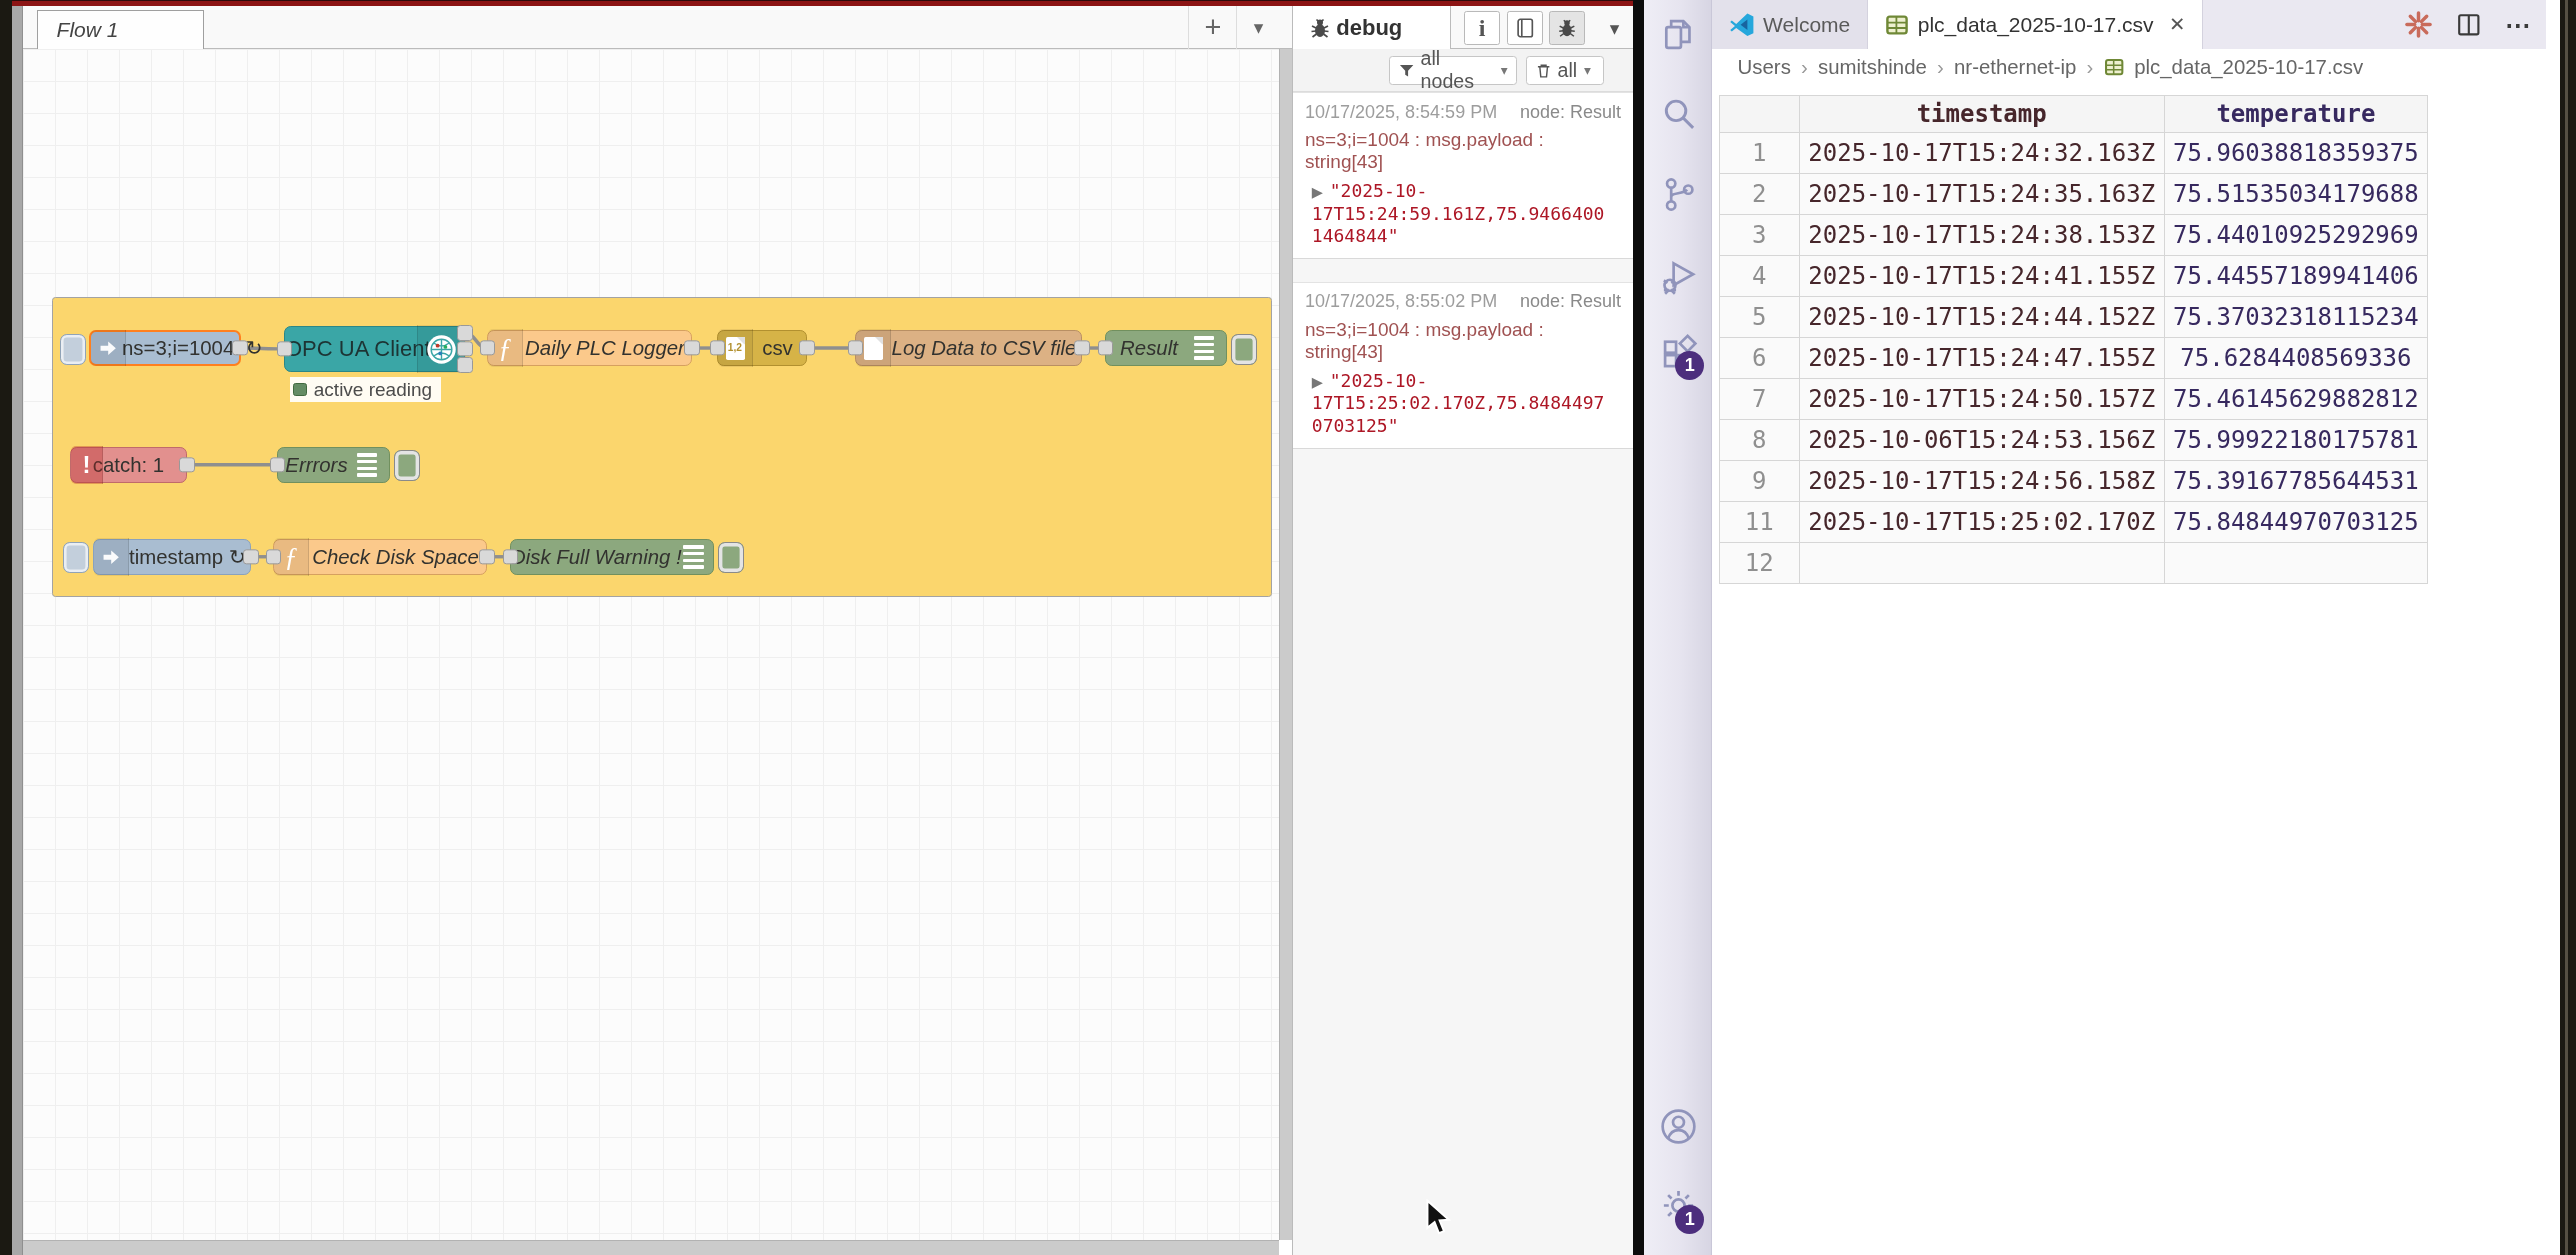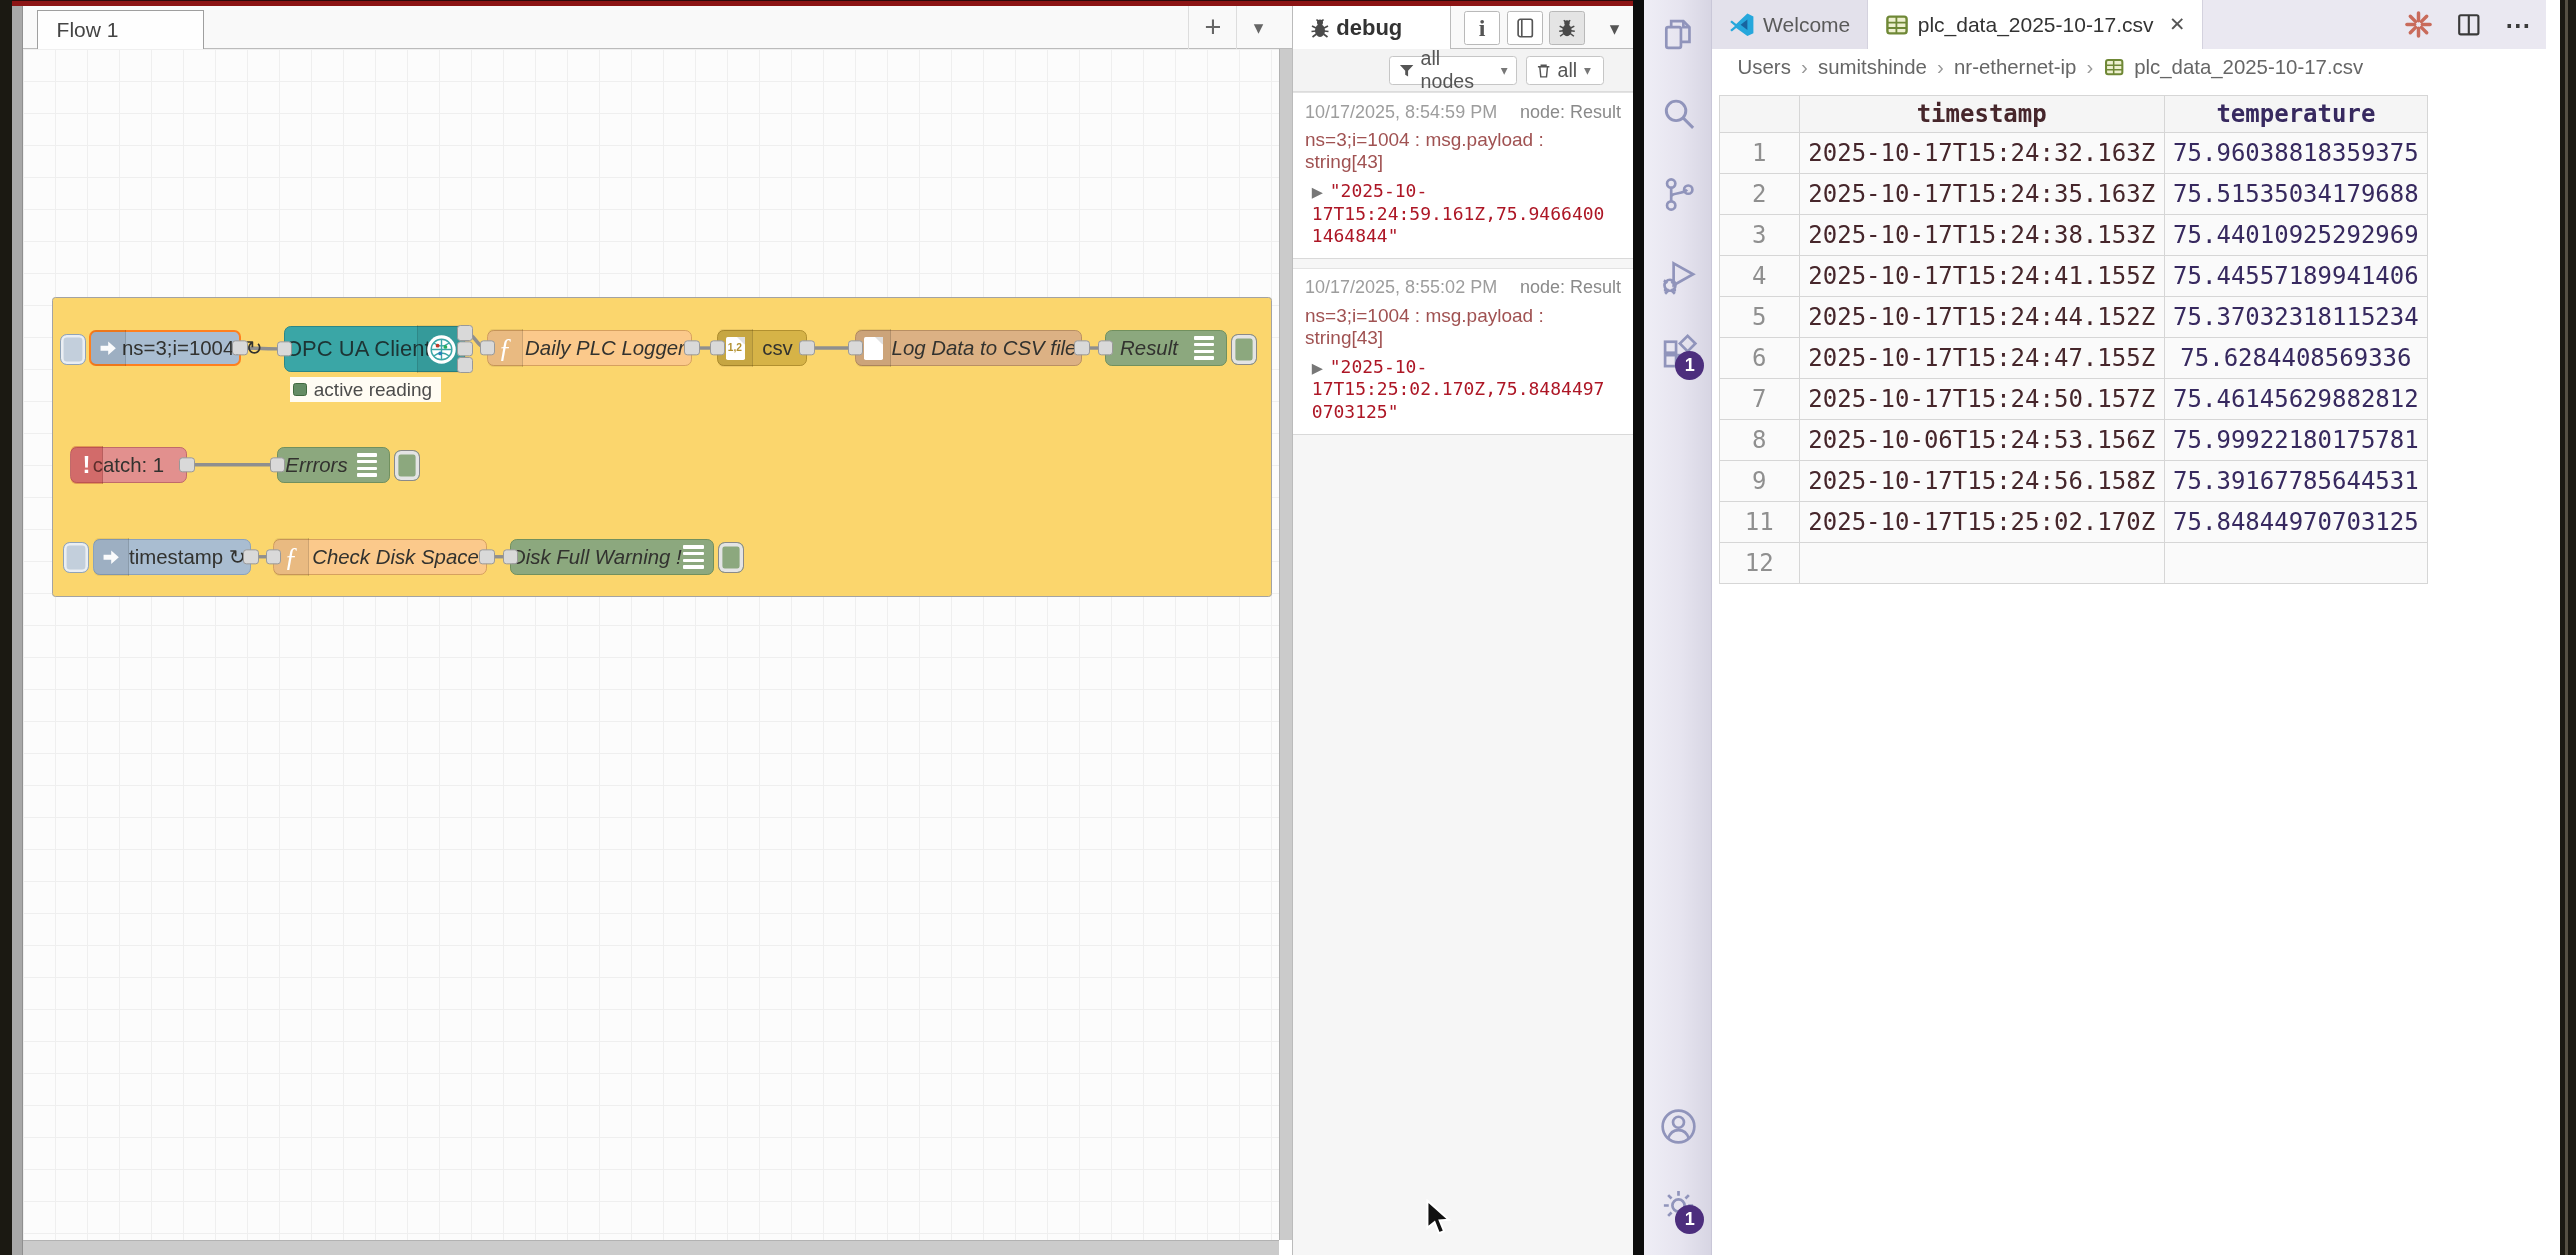--- a/index.html
+++ b/index.html
@@ -6,21 +6,21 @@
   #screen{position:relative;width:2576px;height:1256px;overflow:hidden;background:#fff;
           font-family:"Liberation Sans",sans-serif;-webkit-font-smoothing:antialiased;}
   
   .edge-dark{position:absolute;top:0;bottom:0;background:#1b1912;}
   
   #nodered{position:absolute;left:0;top:0;width:1633px;height:1256px;background:#fff;}
   #nr-topstrip{position:absolute;left:12px;right:0;top:0;height:6px;background:var(--c-header_red,#8c1414);border-top:1.7px solid #2e0a0a;box-sizing:border-box;}
   #nr-palette-strip{position:absolute;left:12px;top:6px;bottom:0;width:11px;background:#a8a8a8;border-right:0.9px solid #8f8f8f;box-sizing:border-box;}
   #nr-tabbar{position:absolute;left:23px;top:6px;width:1269px;height:43px;background:#f9f9f9;border-bottom:0.9px solid #bbb;box-sizing:border-box;}
   #nr-flow-tab{position:absolute;left:13.6px;top:4.3px;width:167px;height:39px;background:#fefefe;border:0.9px solid #9f9f9f;border-bottom:none;
-               display:flex;align-items:center;padding-left:19px;font-size:21px;color:#444;box-sizing:border-box;}
+               display:flex;align-items:center;padding-left:19px;font-size:21px;color:#444;box-sizing:border-box;font-style:italic;}
   .nr-tabbar-btn{position:absolute;top:0;height:43px;display:flex;align-items:center;justify-content:center;color:#666;cursor:pointer;}
   #nr-add-flow{left:1165px;width:48px;font-size:29px;border-left:0.9px solid #ddd;}
   #nr-flow-caret{left:1213px;width:43px;font-size:19px;border-left:0.9px solid #ddd;}
   
   #nr-canvas{position:absolute;left:23px;top:49px;width:1256px;height:1191px;background:#fcfcfc;overflow:hidden;
      background-image:linear-gradient(to right,#efefef 0.9px,transparent 0.9px),linear-gradient(to bottom,#efefef 0.9px,transparent 0.9px);
      background-size:32px 32px;}
   #nr-vscroll{position:absolute;left:1279px;top:49px;width:13.6px;height:1191px;background:#cbcbcb;border-left:0.9px solid #b2b2b2;box-sizing:border-box;}
   #nr-hscroll{position:absolute;left:23px;top:1240px;width:1256px;height:15.3px;background:#cbcbcb;border-top:0.9px solid #b2b2b2;box-sizing:border-box;}
   #nr-group{position:absolute;left:29px;top:248px;width:1220px;height:300px;background:var(--c-group_fill,#fbd66d);
@@ -58,21 +58,21 @@
   #dbg-tab{position:absolute;left:0;top:0;width:158px;height:43px;background:#fff;border-right:0.9px solid #bbb;
            display:flex;align-items:center;gap:4px;padding-left:15.3px;box-sizing:border-box;font-size:22px;font-weight:bold;color:#333;}
   .hdr-btn{position:absolute;top:5.1px;width:36px;height:34px;border:0.9px solid #b9b9b9;border-radius:2.6px;background:#fff;
            display:flex;align-items:center;justify-content:center;box-sizing:border-box;color:#555;}
   .hdr-btn.active{background:#e4e4e4;}
   #dbg-caret{position:absolute;top:5.1px;left:307px;width:29px;height:34px;display:flex;align-items:center;justify-content:center;color:#555;font-size:19px;}
   #dbg-toolbar{position:absolute;left:0;top:43px;right:0;height:43px;background:#f3f3f3;border-bottom:0.9px solid #dcdcdc;box-sizing:border-box;}
   .tool-btn{position:absolute;top:6.8px;height:29px;background:#fff;border:0.9px solid #c6c6c6;border-radius:3.4px;box-sizing:border-box;
             display:flex;align-items:center;gap:6.8px;padding:0 8.5px;font-size:19.6px;color:#555;}
   #dbg-msgs{position:absolute;left:0;top:86px;right:0;bottom:0;background:#f6f6f6;}
-  .dbg-msg{background:#fff;border-top:0.9px solid #e3e3e3;border-bottom:0.9px solid #d9d9d9;padding:8.5px 12px 10.2px 12px;margin-bottom:9px;}
+  .dbg-msg{background:#fff;border-top:0.9px solid #e3e3e3;border-bottom:0.9px solid #d9d9d9;padding:8.5px 12px 10.2px 12px;margin-bottom:23px;}
   .dbg-meta{display:flex;justify-content:space-between;font-size:18px;color:#9d9d9d;margin-bottom:6.8px;}
   .dbg-meta .m-node{color:#8a8a8a;}
   .dbg-topic{font-size:19px;color:#a05252;margin-bottom:6.8px;}
   .dbg-payload{font-family:"DejaVu Sans Mono",monospace;font-size:18px;line-height:1.25;color:var(--c-payload_red,#ad1625);
                padding-left:6.8px;overflow-wrap:break-word;width:300px;}
   .dbg-payload .caret{color:#777;font-size:14.5px;margin-right:6.8px;font-family:"Liberation Sans",sans-serif;}
   
   #win-divider{position:absolute;left:1633px;top:0;width:11px;height:1256px;background:#0c0c0c;}
   
   #vscode{position:absolute;left:1644px;top:0;width:918px;height:1256px;background:#fff;}

